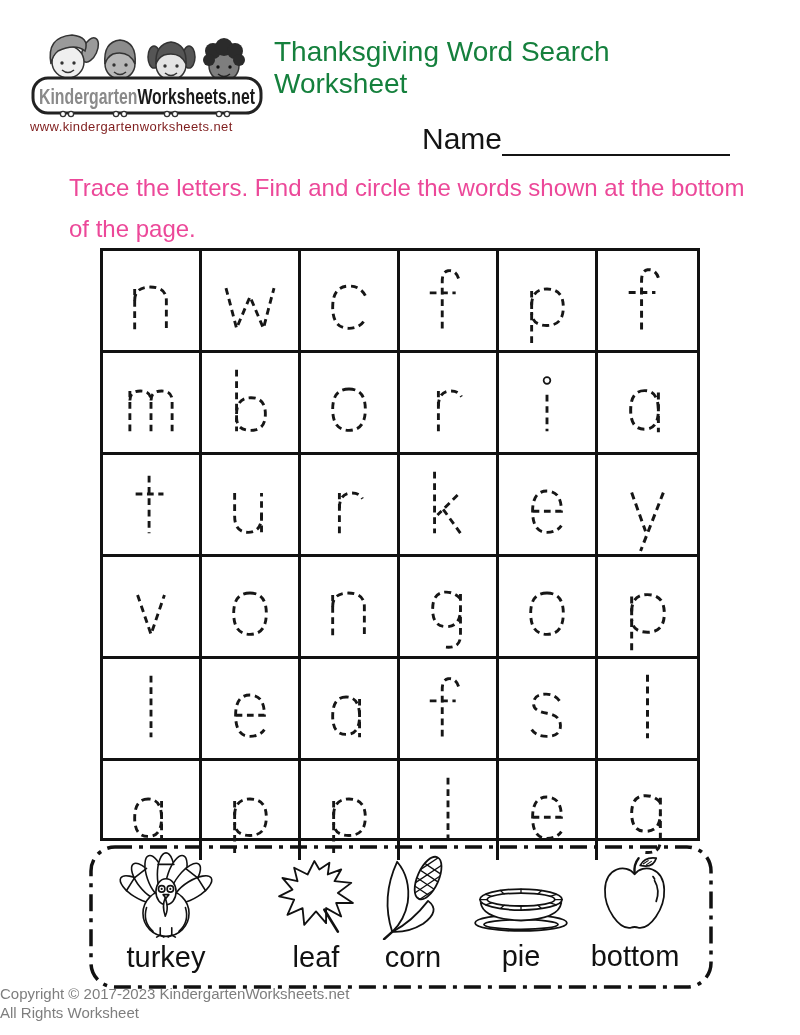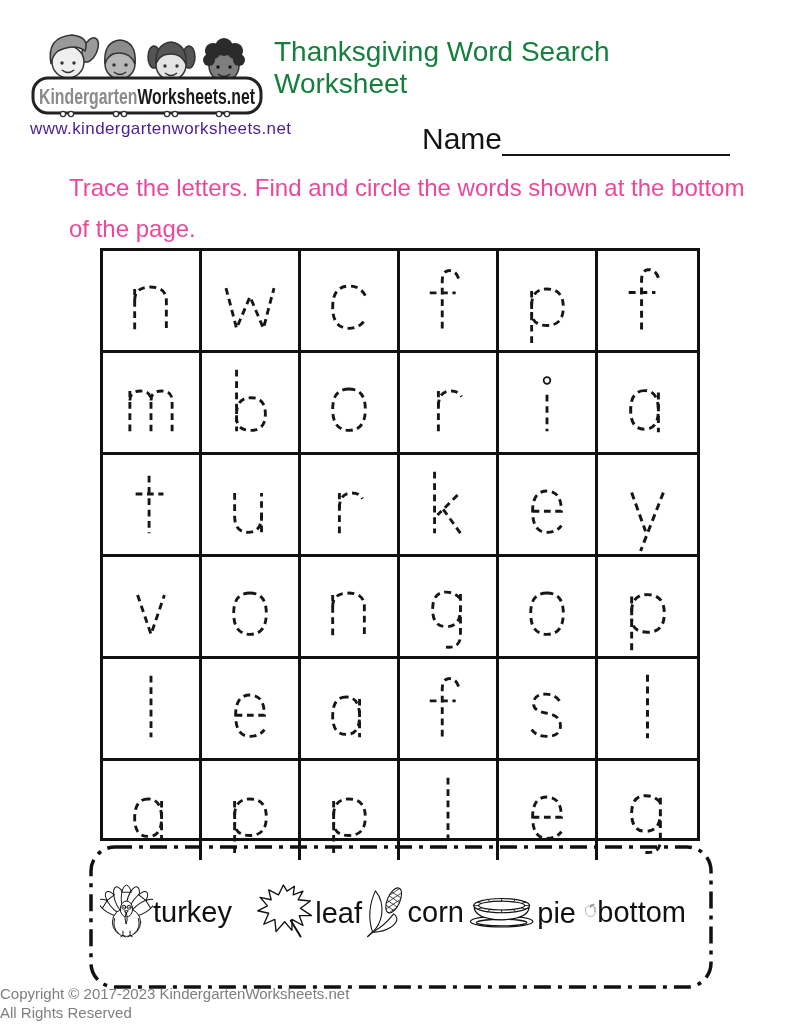--- a/index.html
+++ b/index.html
@@ -1,44 +1,44 @@
 <!DOCTYPE html>
 <html><head>
 <meta charset="utf-8">
 <style>
   html,body{margin:0;padding:0;background:#fff;}
   .page{position:relative;width:800px;height:1035px;background:#ffffff;overflow:hidden;
         font-family:"Liberation Sans", sans-serif;color:#161616;}
 
   
   .logo-wrap{position:absolute;left:28px;top:20px;width:240px;height:98px;}
-  .site-url{position:absolute;left:30px;top:119px;font-size:17px;color:#4c1d95;letter-spacing:.4px;}
+  .site-url{position:absolute;left:30px;top:119px;font-size:13px;color:#7f1d1d;letter-spacing:.4px;}
   .page-title{position:absolute;left:274px;top:36px;width:470px;font-size:28px;color:#15803d;}
   .name-row{position:absolute;left:422px;top:122px;display:flex;align-items:flex-end;}
   .name-label{font-size:30px;color:#141414;text-align:right;}
   .name-line{width:228px;height:30px;border-bottom:2.5px solid #141414;}
   .instructions{position:absolute;left:69px;top:167px;width:700px;font-size:24px;line-height:41px;color:#ec4899;}
 
   
   .letter-grid{position:absolute;left:100px;top:248px;width:600px;height:593px;
                border:3px solid #111;box-sizing:border-box;display:grid;
                grid-template-columns:repeat(6,1fr);grid-template-rows:repeat(6,1fr);}
   .cell{border-right:3px solid #111;border-bottom:3px solid #111;box-sizing:border-box;}
   .cell:nth-child(6n){border-right:none;}
   .cell:nth-child(n+31){border-bottom:none;}
   .cell svg{width:100%;height:100%;display:block;}
   .cell path{fill:none;stroke:#161616;stroke-width:3;stroke-dasharray:7 4.8;stroke-linecap:butt;}
   .cell circle.dot{fill:none;stroke:#161616;stroke-width:1.8;}
 
   
   .bank-border{position:absolute;left:88px;top:844px;width:626px;height:146px;}
-  .bank-item{position:absolute;display:flex;flex-direction:row;align-items:center;justify-content:flex-end;}
+  .bank-item{position:absolute;display:flex;flex-direction:column;align-items:center;justify-content:flex-end;}
   .bank-item .word{font-size:29px;color:#111;line-height:1;margin-top:3px;}
   .bi-turkey{left:100px;top:850px;width:132px;height:122px;}
-  .bi-leaf{left:254px;top:852px;width:108px;height:120px;}
+  .bi-leaf{left:262px;top:852px;width:108px;height:120px;}
   .bi-corn{left:362px;top:850px;width:102px;height:122px;}
   .bi-pie{left:466px;top:852px;width:110px;height:119px;}
   .bi-apple{left:584px;top:850px;width:102px;height:121px;}
   .icon-line{stroke:#111;fill:#fff;stroke-width:2.2;stroke-linejoin:round;stroke-linecap:round;}
   .icon-stroke{stroke:#111;fill:none;stroke-width:2.2;stroke-linejoin:round;stroke-linecap:round;}
 
   
   .footer{position:absolute;left:0;top:984px;width:800px;text-align:left;color:#7e7e7e;font-size:15px;line-height:19px;}
 </style>
 </head>
@@ -405,15 +405,15 @@
       <path class="icon-stroke" style="stroke-width:3" d="M47,23 C46,15 48,9 52,4"></path>
       <path class="icon-line" d="M54,13 Q60,2 74,4 Q70,17 54,13 Z"></path>
       <path class="icon-stroke" style="stroke-width:1.4" d="M58,11 L64,7 M62,12 L68,8"></path>
       <path class="icon-stroke" d="M72,32 Q79,44 74,58 M70,27 L72,30"></path>
     </svg>
     <div class="word">bottom</div>
   </div>
 
   <div class="footer">
     <div>Copyright © 2017-2023 KindergartenWorksheets.net</div>
-    <div>All Rights Reserved</div>
+    <div>All Rights Worksheet</div>
   </div>
 </div>
 
 </body></html>

